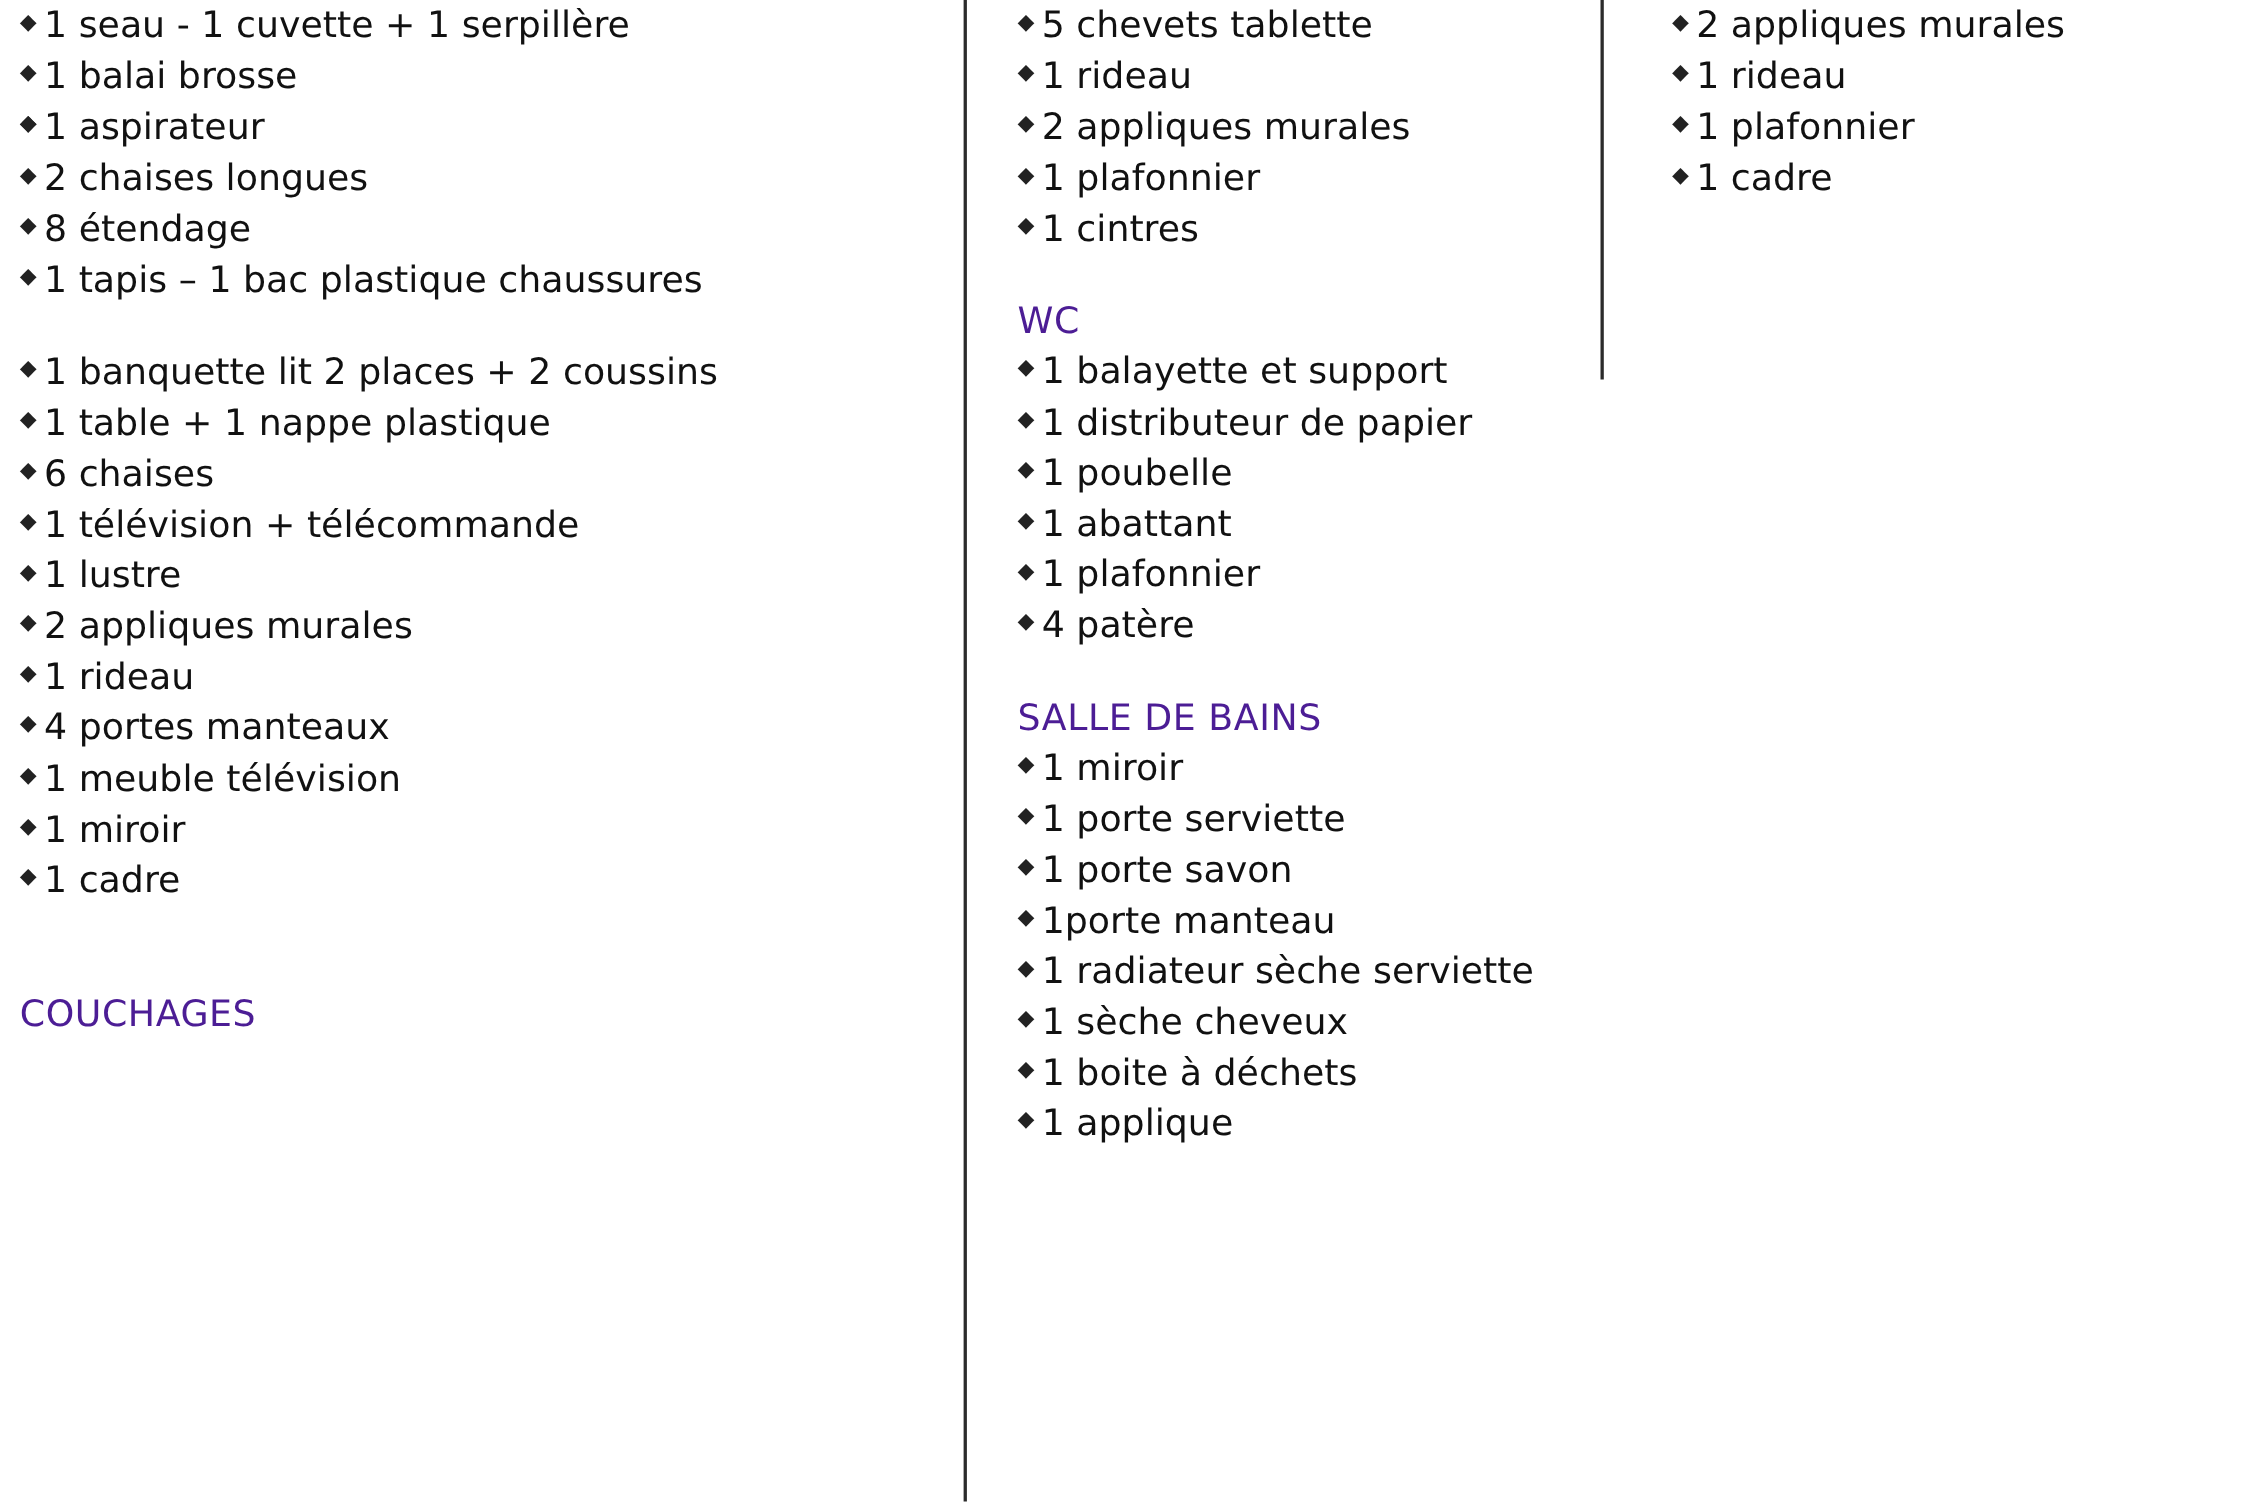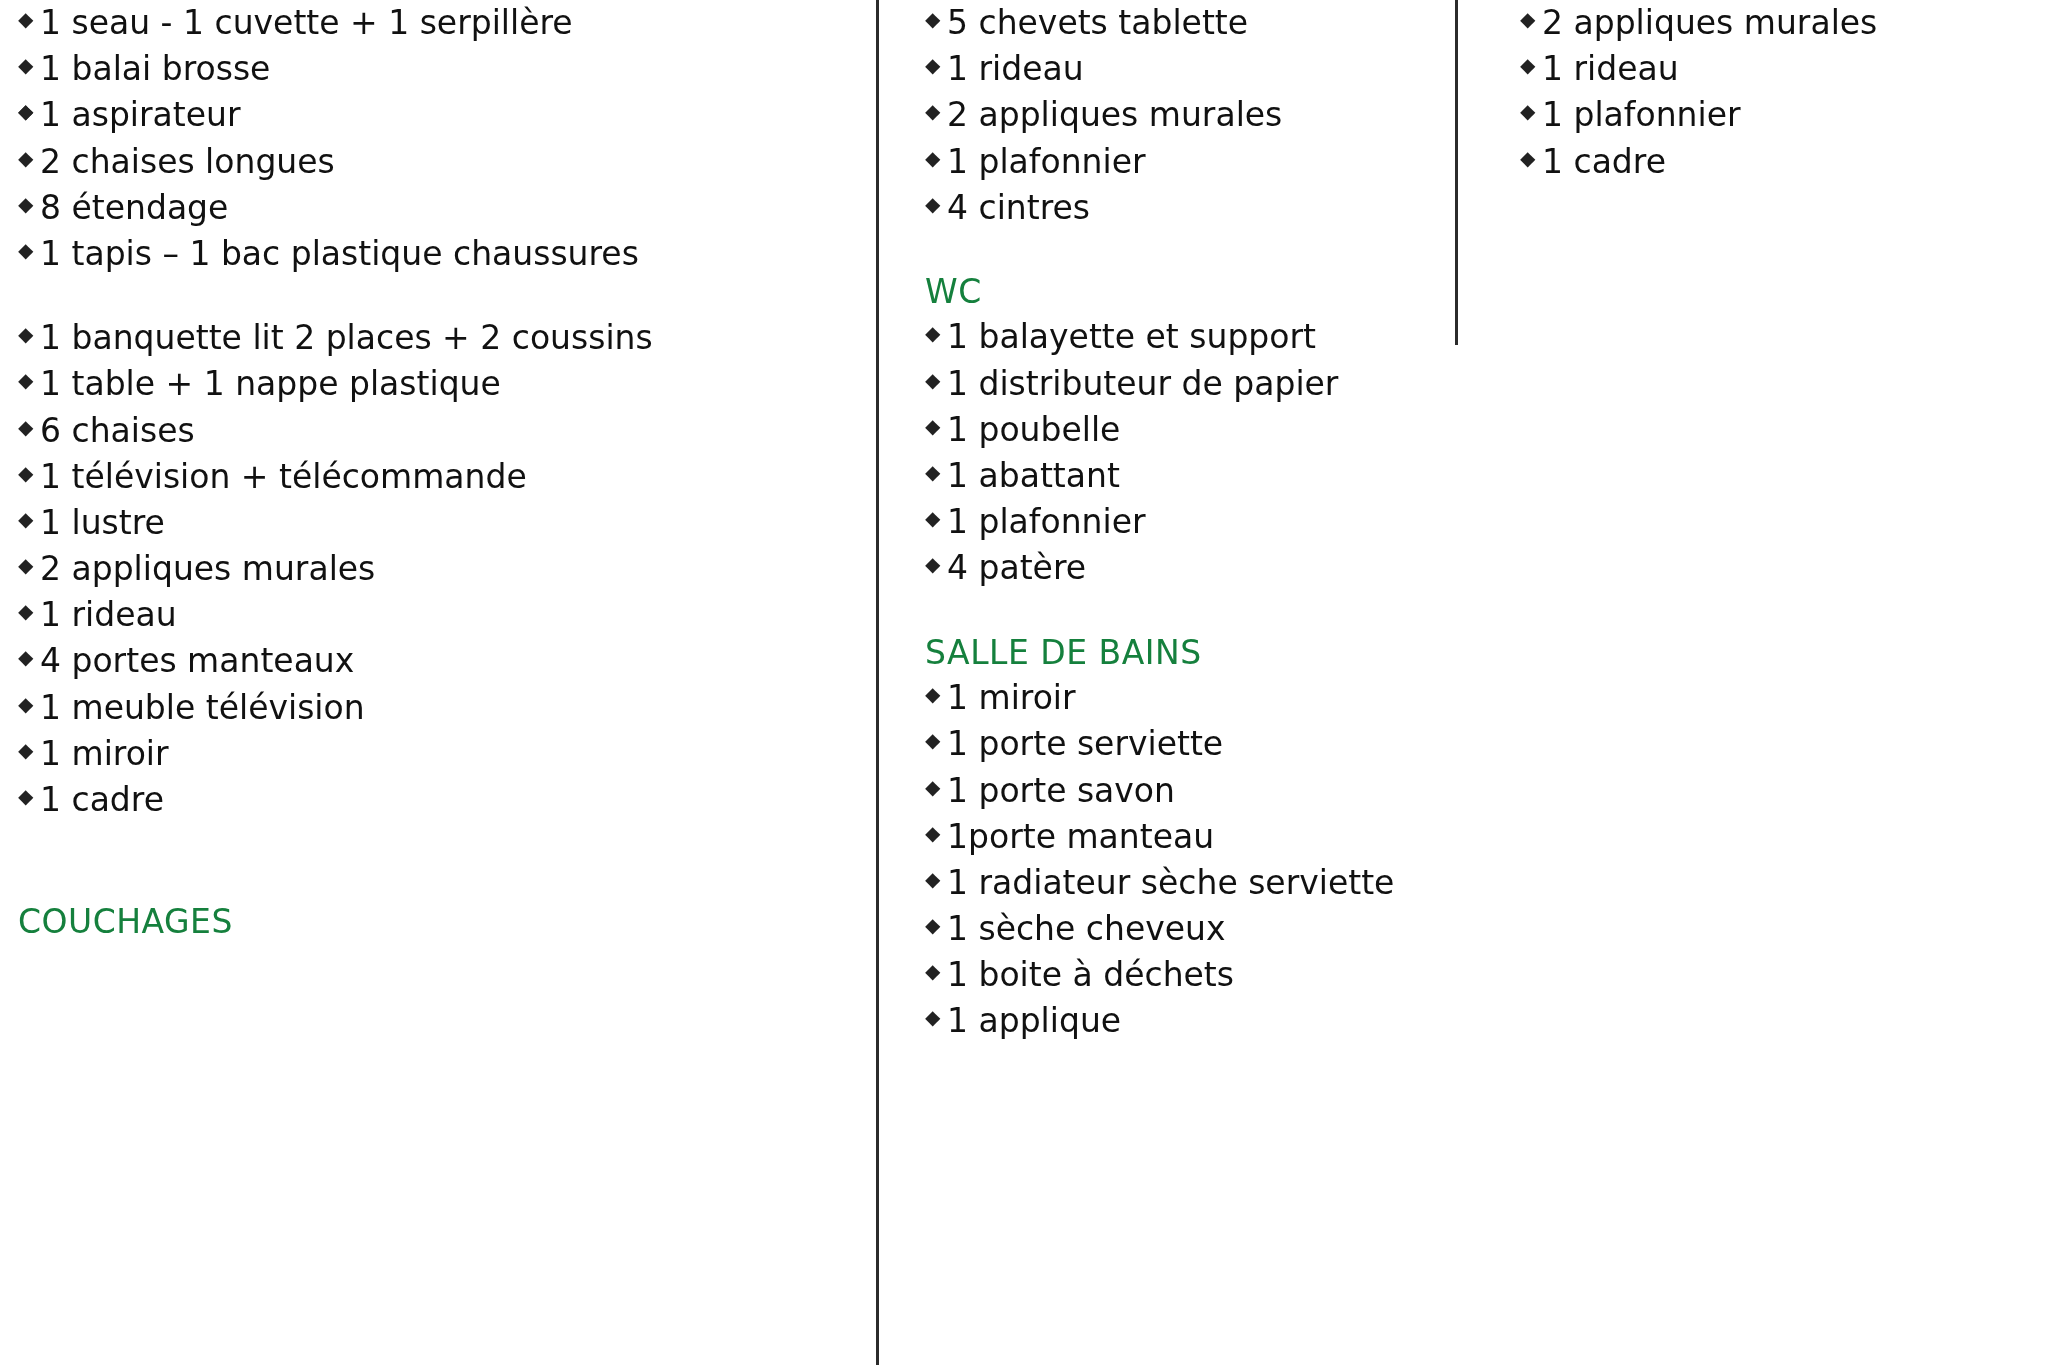--- a/index.html
+++ b/index.html
@@ -56,21 +56,21 @@
     left: 876px;
     top: 0px;
     height: 1365px;
   }
   .vrule-2 {
     left: 1455px;
     top: 0px;
     height: 345px;
   }
   .section-heading {
-    color: #15803d;
+    color: #4c1d95;
     font-size: 33px;
     letter-spacing: 0.5px;
     font-weight: 400;
     margin: 0;
     padding: 0;
     line-height: 1.38;
     white-space: nowrap;
   }
   ul.items {
     list-style: none;
@@ -143,21 +143,21 @@
 
     </div>
 
     <div class="col col-2">
 
       <ul class="items">
         <li><span class="bullet">◆</span><span>5 chevets tablette</span></li>
         <li><span class="bullet">◆</span><span>1 rideau</span></li>
         <li><span class="bullet">◆</span><span>2 appliques murales</span></li>
         <li><span class="bullet">◆</span><span>1 plafonnier</span></li>
-        <li><span class="bullet">◆</span><span>4 cintres</span></li>
+        <li><span class="bullet">◆</span><span>1 cintres</span></li>
       </ul>
 
       <div class="gap-block"></div>
 
       <div class="section-heading">WC</div>
 
       <ul class="items">
         <li><span class="bullet">◆</span><span>1 balayette et support</span></li>
         <li><span class="bullet">◆</span><span>1 distributeur de papier</span></li>
         <li><span class="bullet">◆</span><span>1 poubelle</span></li>

